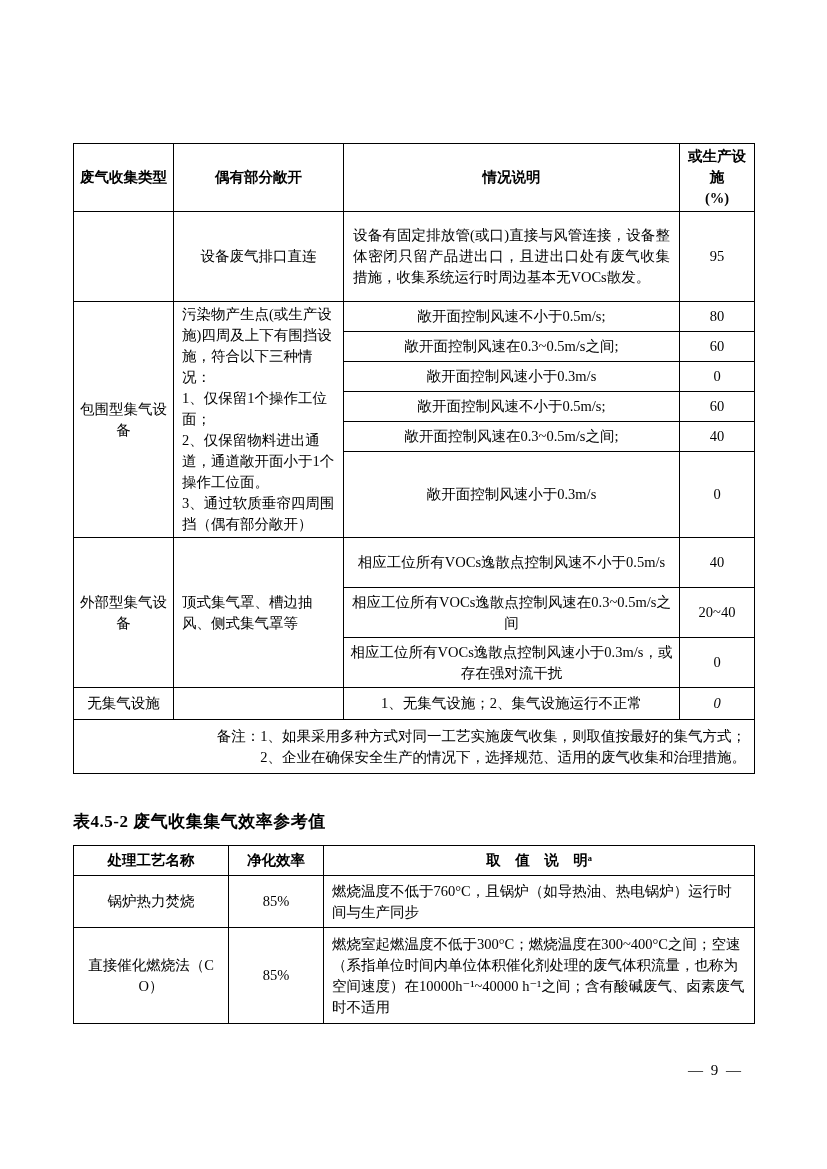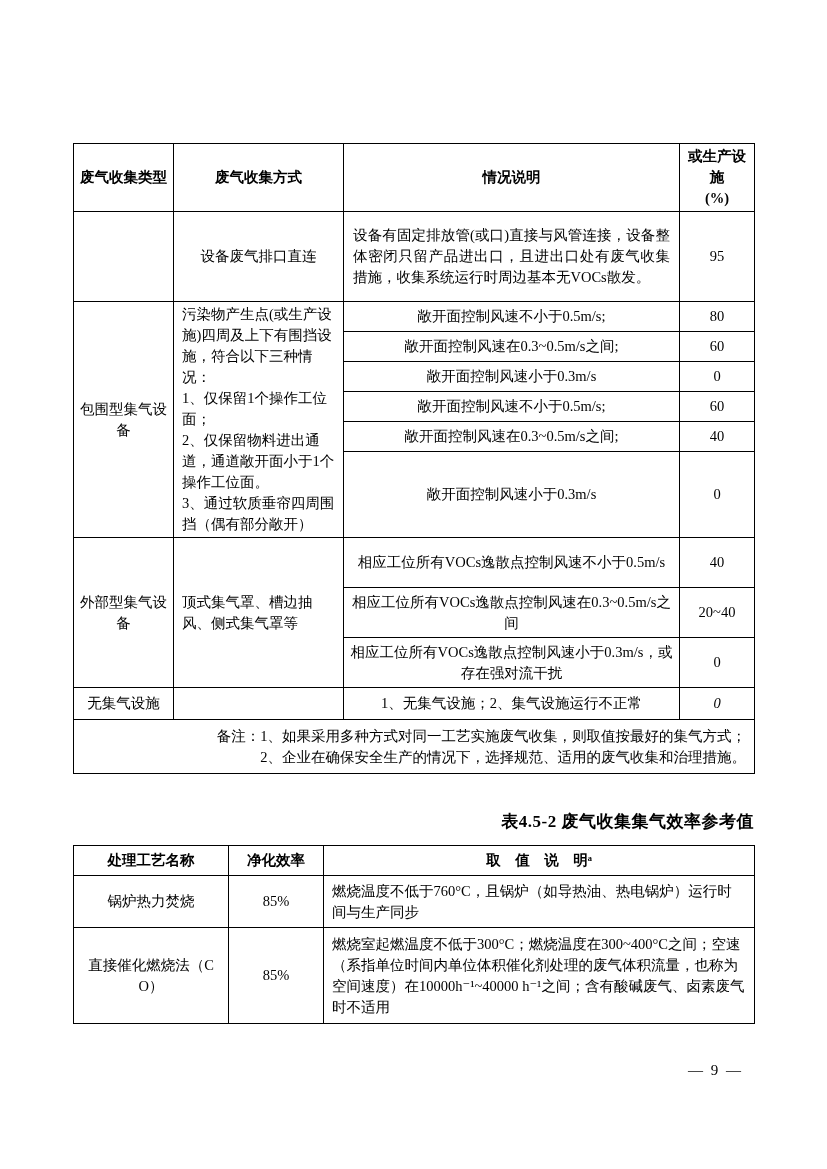--- a/index.html
+++ b/index.html
@@ -24,21 +24,21 @@
   .r-hdr{height:48px;}
   .r-direct{height:90px;}
   .r-s{height:28px;}
   .r-tall{height:80px;}
   .r-ext{height:50px;}
   .r-none{height:32px;}
   .r-note{height:54px;}
   .r-note td{padding-left:30px;text-align:right;}
   .note-l2{font-family:Liberation Serif, serif;}
   
-  .t2-title{margin-top:36px;margin-bottom:12px;text-align:right;font-weight:bold;font-size:17px;letter-spacing:.5px;}
+  .t2-title{margin-top:36px;margin-bottom:12px;text-align:left;font-weight:bold;font-size:17px;letter-spacing:.5px;}
   .t2 .r-h2{height:30px;}
   .t2 .r1{height:52px;}
   .t2 .r2{height:52px;}
   .t2 .r3{height:96px;}
   .pageno{position:absolute;left:688px;top:1062px;font-size:15px;letter-spacing:2px;}
 </style>
 </head>
 <body>
 
 <div class="content">
@@ -46,21 +46,21 @@
   <table class="t1">
     <colgroup>
       <col style="width:100px">
         <col style="width:170px">
         <col style="width:336px">
         <col style="width:75px">
     </colgroup>
     <tbody>
         <tr class="r-hdr">
       <th>废气收集类型</th>
-      <th>废气收集方式</th>
+      <th>偶有部分敞开</th>
       <th>情况说明</th>
       <th class="ws">或生产设施
 (%)</th>
     </tr>
 
     <tr class="r-direct">
       <td class="c"></td>
       <td class="c">设备废气排口直连</td>
       <td class="just">设备有固定排放管(或口)直接与风管连接，设备整体密闭只留产品进出口，且进出口处有废气收集措施，收集系统运行时周边基本无VOCs散发。</td>
       <td class="c">95</td>

